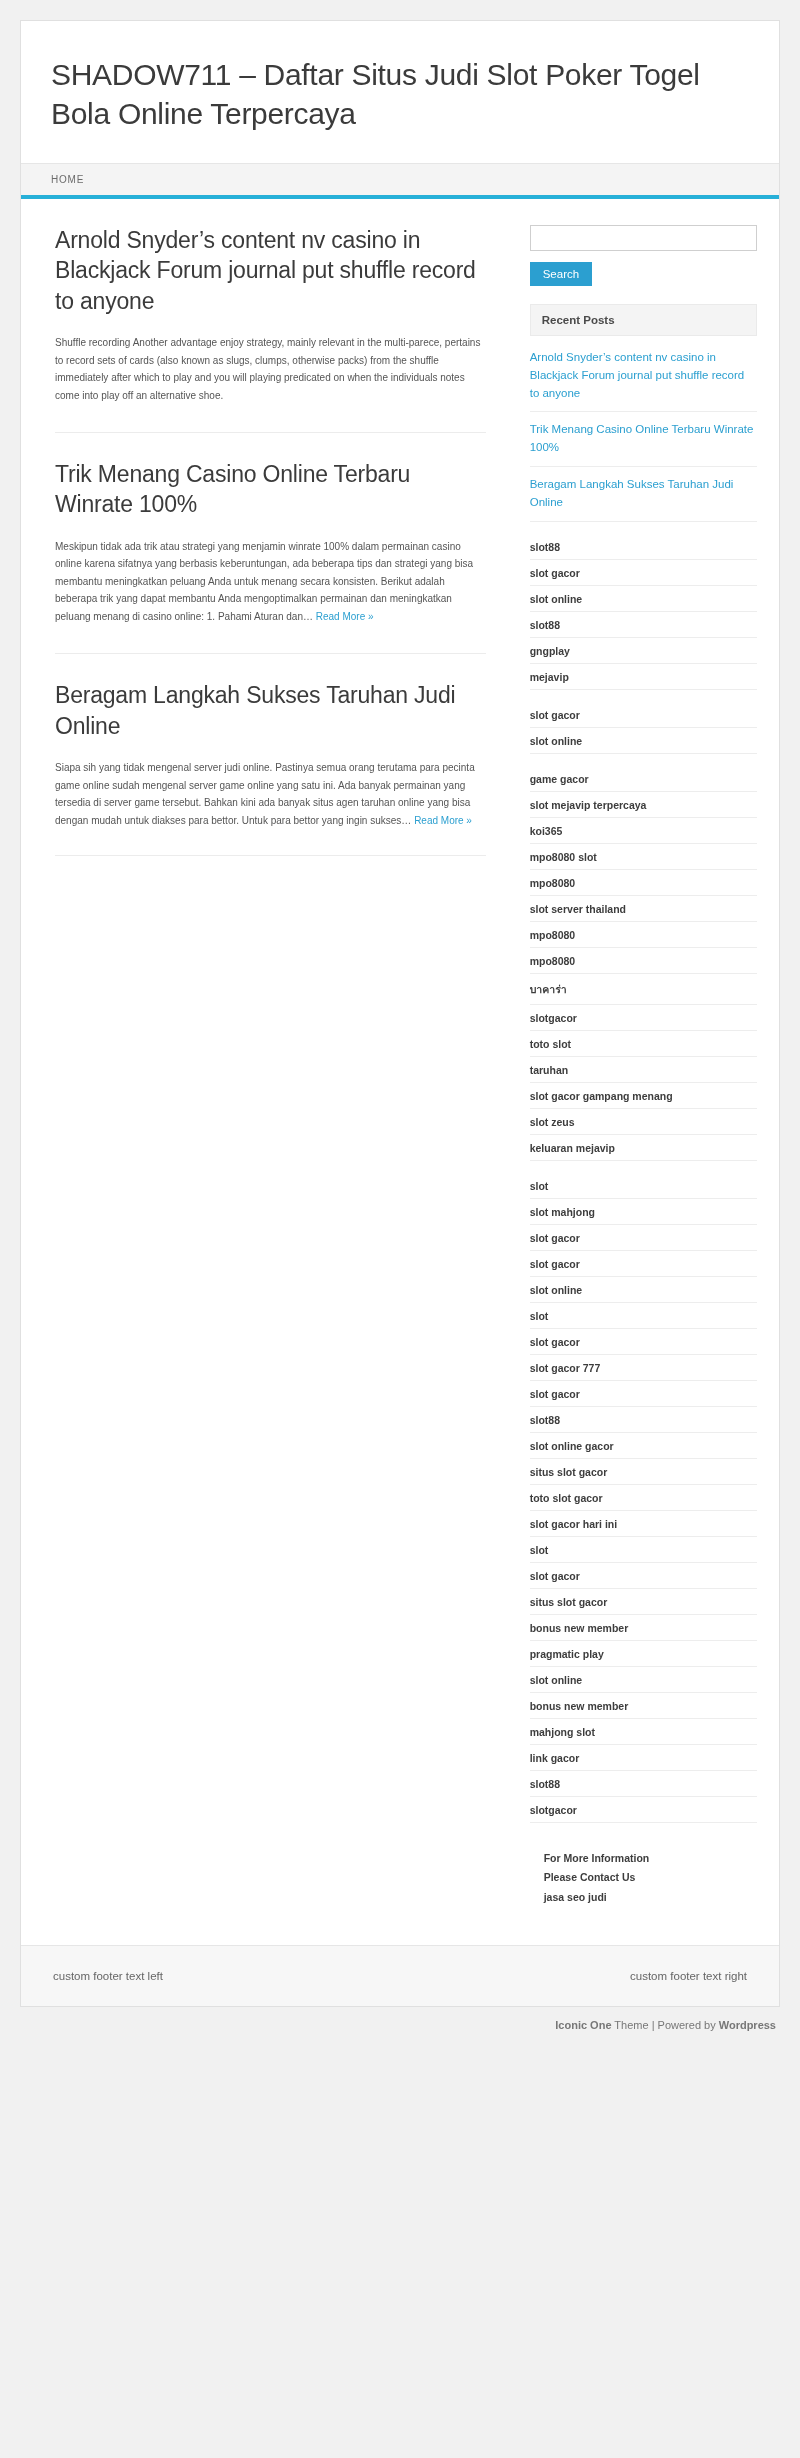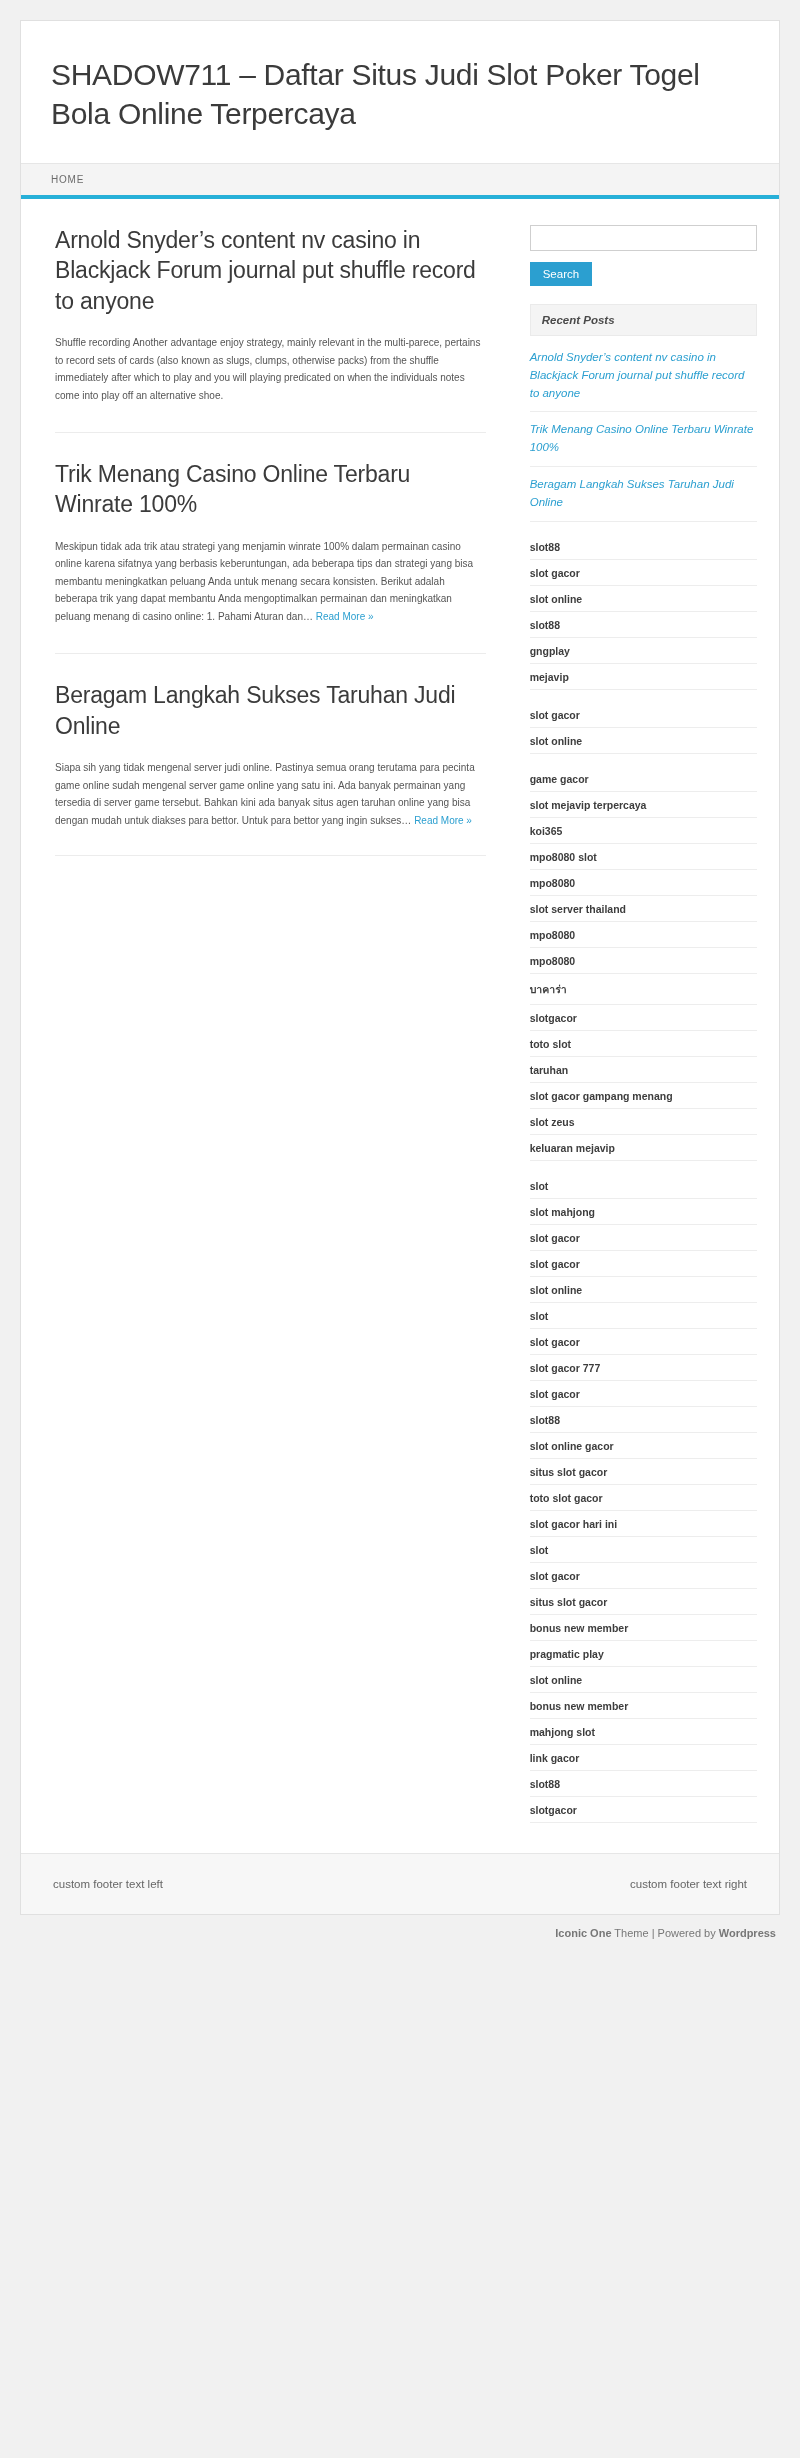--- a/index.html
+++ b/index.html
@@ -117,21 +117,20 @@
     background: #2b9fd0;
     color: #fff;
     border: 0;
     font-size: 11.5px;
     font-family: "Liberation Sans", sans-serif;
     padding: 6px 13px;
     cursor: pointer;
   }
   .widget {
     margin-top: 18px;
-    font-style: italic;
   }
   .widget-title {
     background: #f4f4f4;
     border: 1px solid #eaeaea;
     font-size: 11.5px;
     font-weight: bold;
     color: #4a4a4a;
     padding: 9px 11px;
     margin: 0 0 4px 0;
   }
@@ -180,20 +179,21 @@
   }
   
   .footer-area {
     background: #f7f7f7;
     border-top: 1px solid #e6e6e6;
     display: flex;
     justify-content: space-between;
     padding: 24px 32px;
     font-size: 11.5px;
     color: #666;
+    margin-top: 8px;
   }
   .site-credit {
     padding: 12px 0 26px 0;
     text-align: right;
     font-size: 11px;
     color: #777;
   }
   .site-credit a {
     color: #777;
     text-decoration: none;
@@ -416,20 +416,25 @@
               </li>
             <li>
                 <a href="#">slot88</a>
               </li>
             <li>
                 <a href="#">slotgacor</a>
               </li>
           </ul>
         </div>
 
+        <div class="contact-block">
+          <div>For More Information</div>
+          <div>Please Contact Us</div>
+          <div>jasa seo judi</div>
+        </div>
 
       </aside>
     </div>
 
     <div class="footer-area">
       <div>custom footer text left</div>
       <div>custom footer text right</div>
     </div>
 
   </div>

